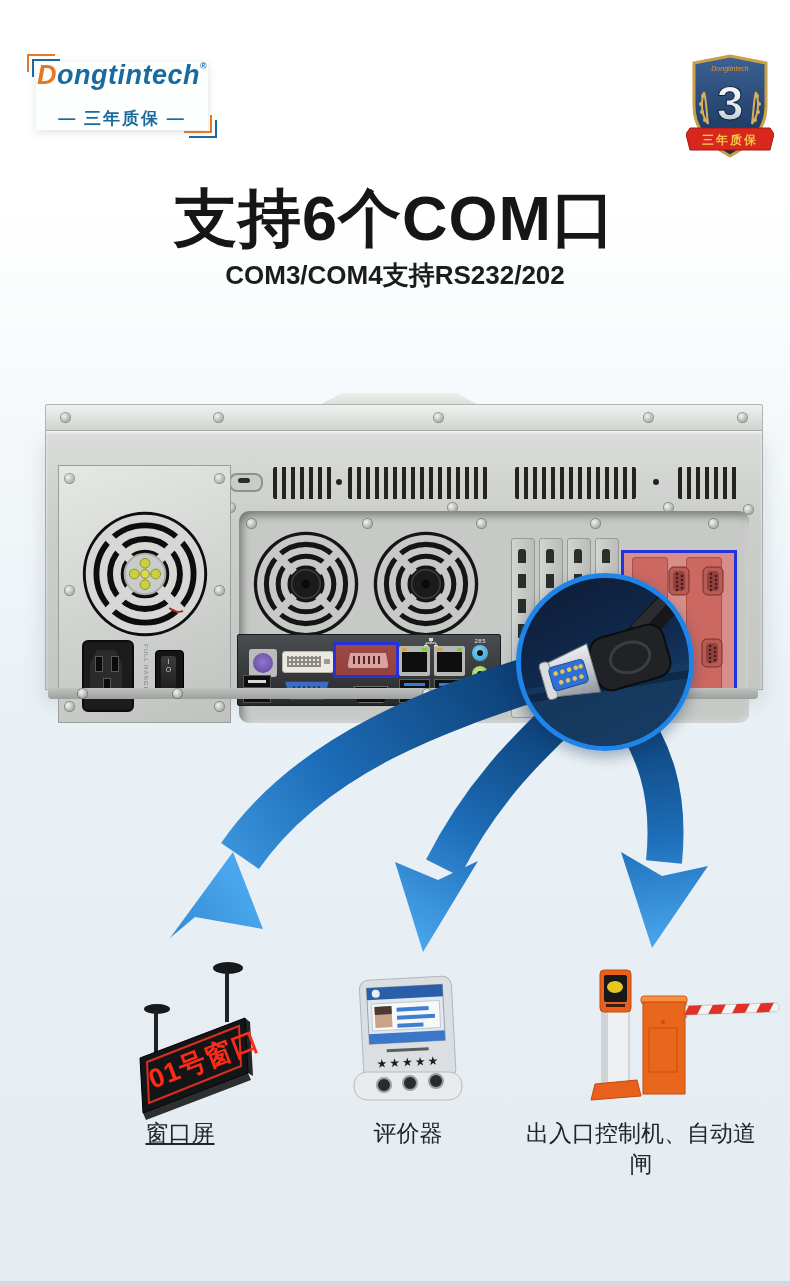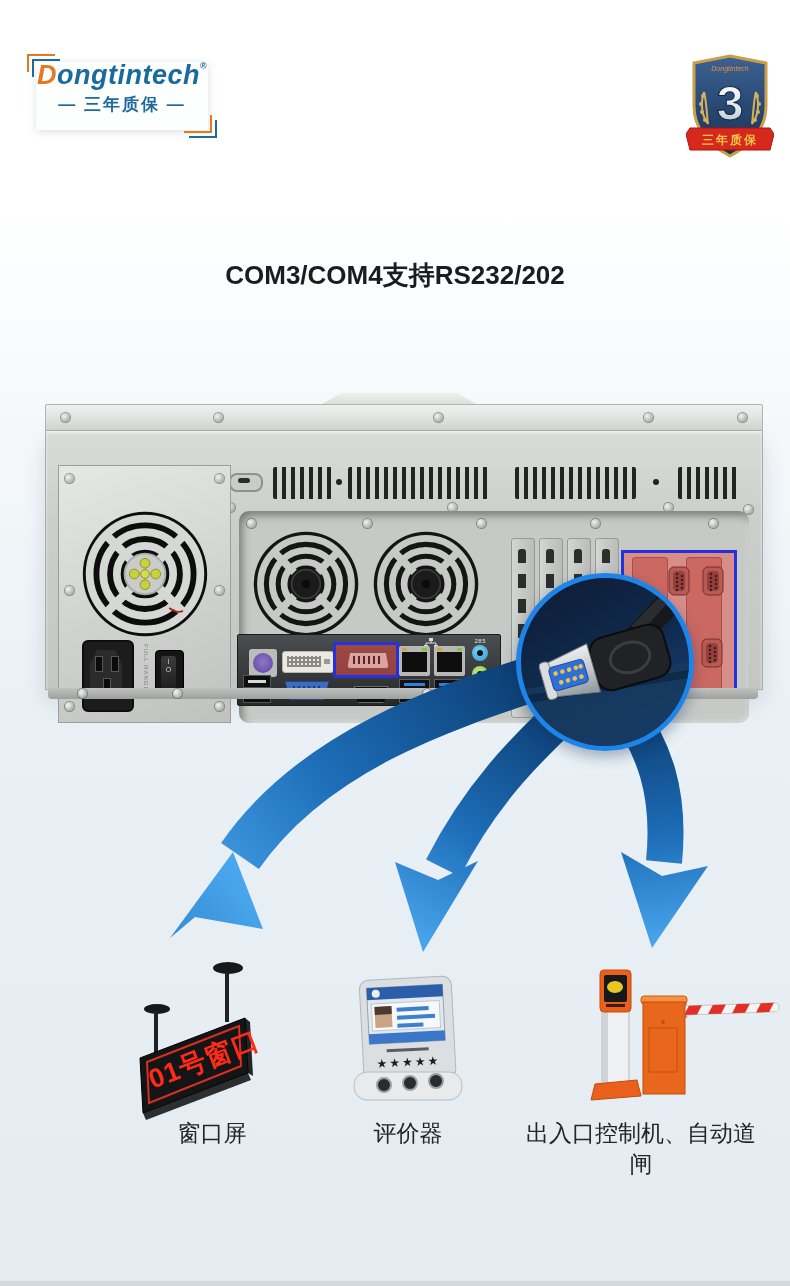--- a/index.html
+++ b/index.html
@@ -3,21 +3,21 @@
 <meta charset="utf-8">
 <style>
   html,body{margin:0;padding:0;}
   body{font-family:"Liberation Sans","DejaVu Sans",sans-serif;}
   .page{position:relative;width:790px;height:1286px;overflow:hidden;
         background:linear-gradient(180deg,#ffffff 0%,#ffffff 16%,#f4f8fa 34%,#eaf1f6 55%,#e6edf3 80%,#e4ecf2 100%);}
   .abs{position:absolute;}
 
   
   .logo-card{position:absolute;left:36px;top:62px;width:172px;height:68px;background:#fdfefe;
-             box-shadow:0 2px 8px rgba(120,140,160,.25);display:flex;flex-direction:column;align-items:center;justify-content:flex-start;}
+             box-shadow:0 2px 8px rgba(120,140,160,.25);display:flex;flex-direction:column;align-items:center;justify-content:space-between;}
   .logo-word{font-size:27px;font-weight:700;color:#1b6a9e;letter-spacing:.5px;font-style:italic;line-height:1;}
   .logo-word .d{color:#e87722;}
   .logo-reg{font-size:9px;vertical-align:top;color:#1b6a9e;font-style:normal;}
   .logo-sub{font-size:17px;font-weight:700;color:#1b6a9e;letter-spacing:2px;margin-top:4px;}
   .bracket{position:absolute;width:26px;height:16px;}
   .br-tl1{left:-9px;top:-8px;border-left:2px solid #e87722;border-top:2px solid #e87722;}
   .br-tl2{left:-4px;top:-3px;border-left:2px solid #1b6a9e;border-top:2px solid #1b6a9e;}
   .br-br1{right:-9px;bottom:-8px;border-right:2px solid #1b6a9e;border-bottom:2px solid #1b6a9e;}
   .br-br2{right:-4px;bottom:-3px;border-right:2px solid #e87722;border-bottom:2px solid #e87722;}
 
@@ -145,20 +145,21 @@
         <circle cx="73" cy="50" r="2" fill="#d8b05c"></circle>
         <circle cx="72" cy="58" r="2" fill="#d8b05c"></circle>
         <circle cx="69" cy="66" r="2" fill="#d8b05c"></circle>
       <text x="44" y="17" text-anchor="middle" font-size="7" font-style="italic" fill="#e8903a">Dongtintech</text>
       <text x="44" y="66" text-anchor="middle" font-size="48" font-weight="bold" fill="url(#silver3)" stroke="#0e2440" stroke-width="1">3</text>
       <path d="M4,74 L84,74 L88,80 L84,96 L4,96 L0,80 Z" fill="#d8281e" stroke="#a81410" stroke-width="1"></path>
       <text x="44" y="90" text-anchor="middle" font-size="12" font-weight="bold" fill="#f4c84a" letter-spacing="2">三年质保</text>
     </svg>
   </div>
 
+  <div class="title">支持6个COM口</div>
   <div class="sub1">COM3/COM4支持RS232/202</div>
 
   <div class="chassis">
     <div class="ch-bump"></div>
     <div class="ch-top">
       <span class="screw" style="left:15px;top:8px;"></span>
         <span class="screw" style="left:168px;top:8px;"></span>
       <span class="screw" style="left:388px;top:8px;"></span>
         <span class="screw" style="left:598px;top:8px;"></span>
       <span class="screw" style="left:692px;top:8px;"></span>
@@ -471,18 +472,18 @@
       <rect x="57" y="22" width="27" height="108" fill="#eef0f1" stroke="#b5b9bd"></rect>
       <rect x="57" y="22" width="6" height="108" fill="#cfd3d6"></rect>
       <rect x="55" y="14" width="31" height="42" rx="4" fill="#e8601c" stroke="#c44a0e"></rect>
       <rect x="59" y="19" width="23" height="27" rx="2" fill="#17181a"></rect>
       <ellipse cx="70" cy="31" rx="8" ry="6" fill="#e8c820"></ellipse>
       <rect x="61" y="48" width="19" height="3" fill="#401c0a"></rect>
       <polygon points="50,128 92,124 96,140 46,144" fill="#e8601c" stroke="#c44a0e"></polygon>
     </svg>
   </div>
 
-  <div class="dlabel" style="left:146px;width:132px;">窗口屏</div>
+  <div class="dlabel" style="left:114px;width:132px;text-decoration:underline;">窗口屏</div>
   <div class="dlabel" style="left:342px;width:132px;">评价器</div>
   <div class="dlabel" style="left:516px;width:250px;">出入口控制机、自动道闸</div>
 
   <div class="baseline"></div>
 </div>
 
 </body></html>

